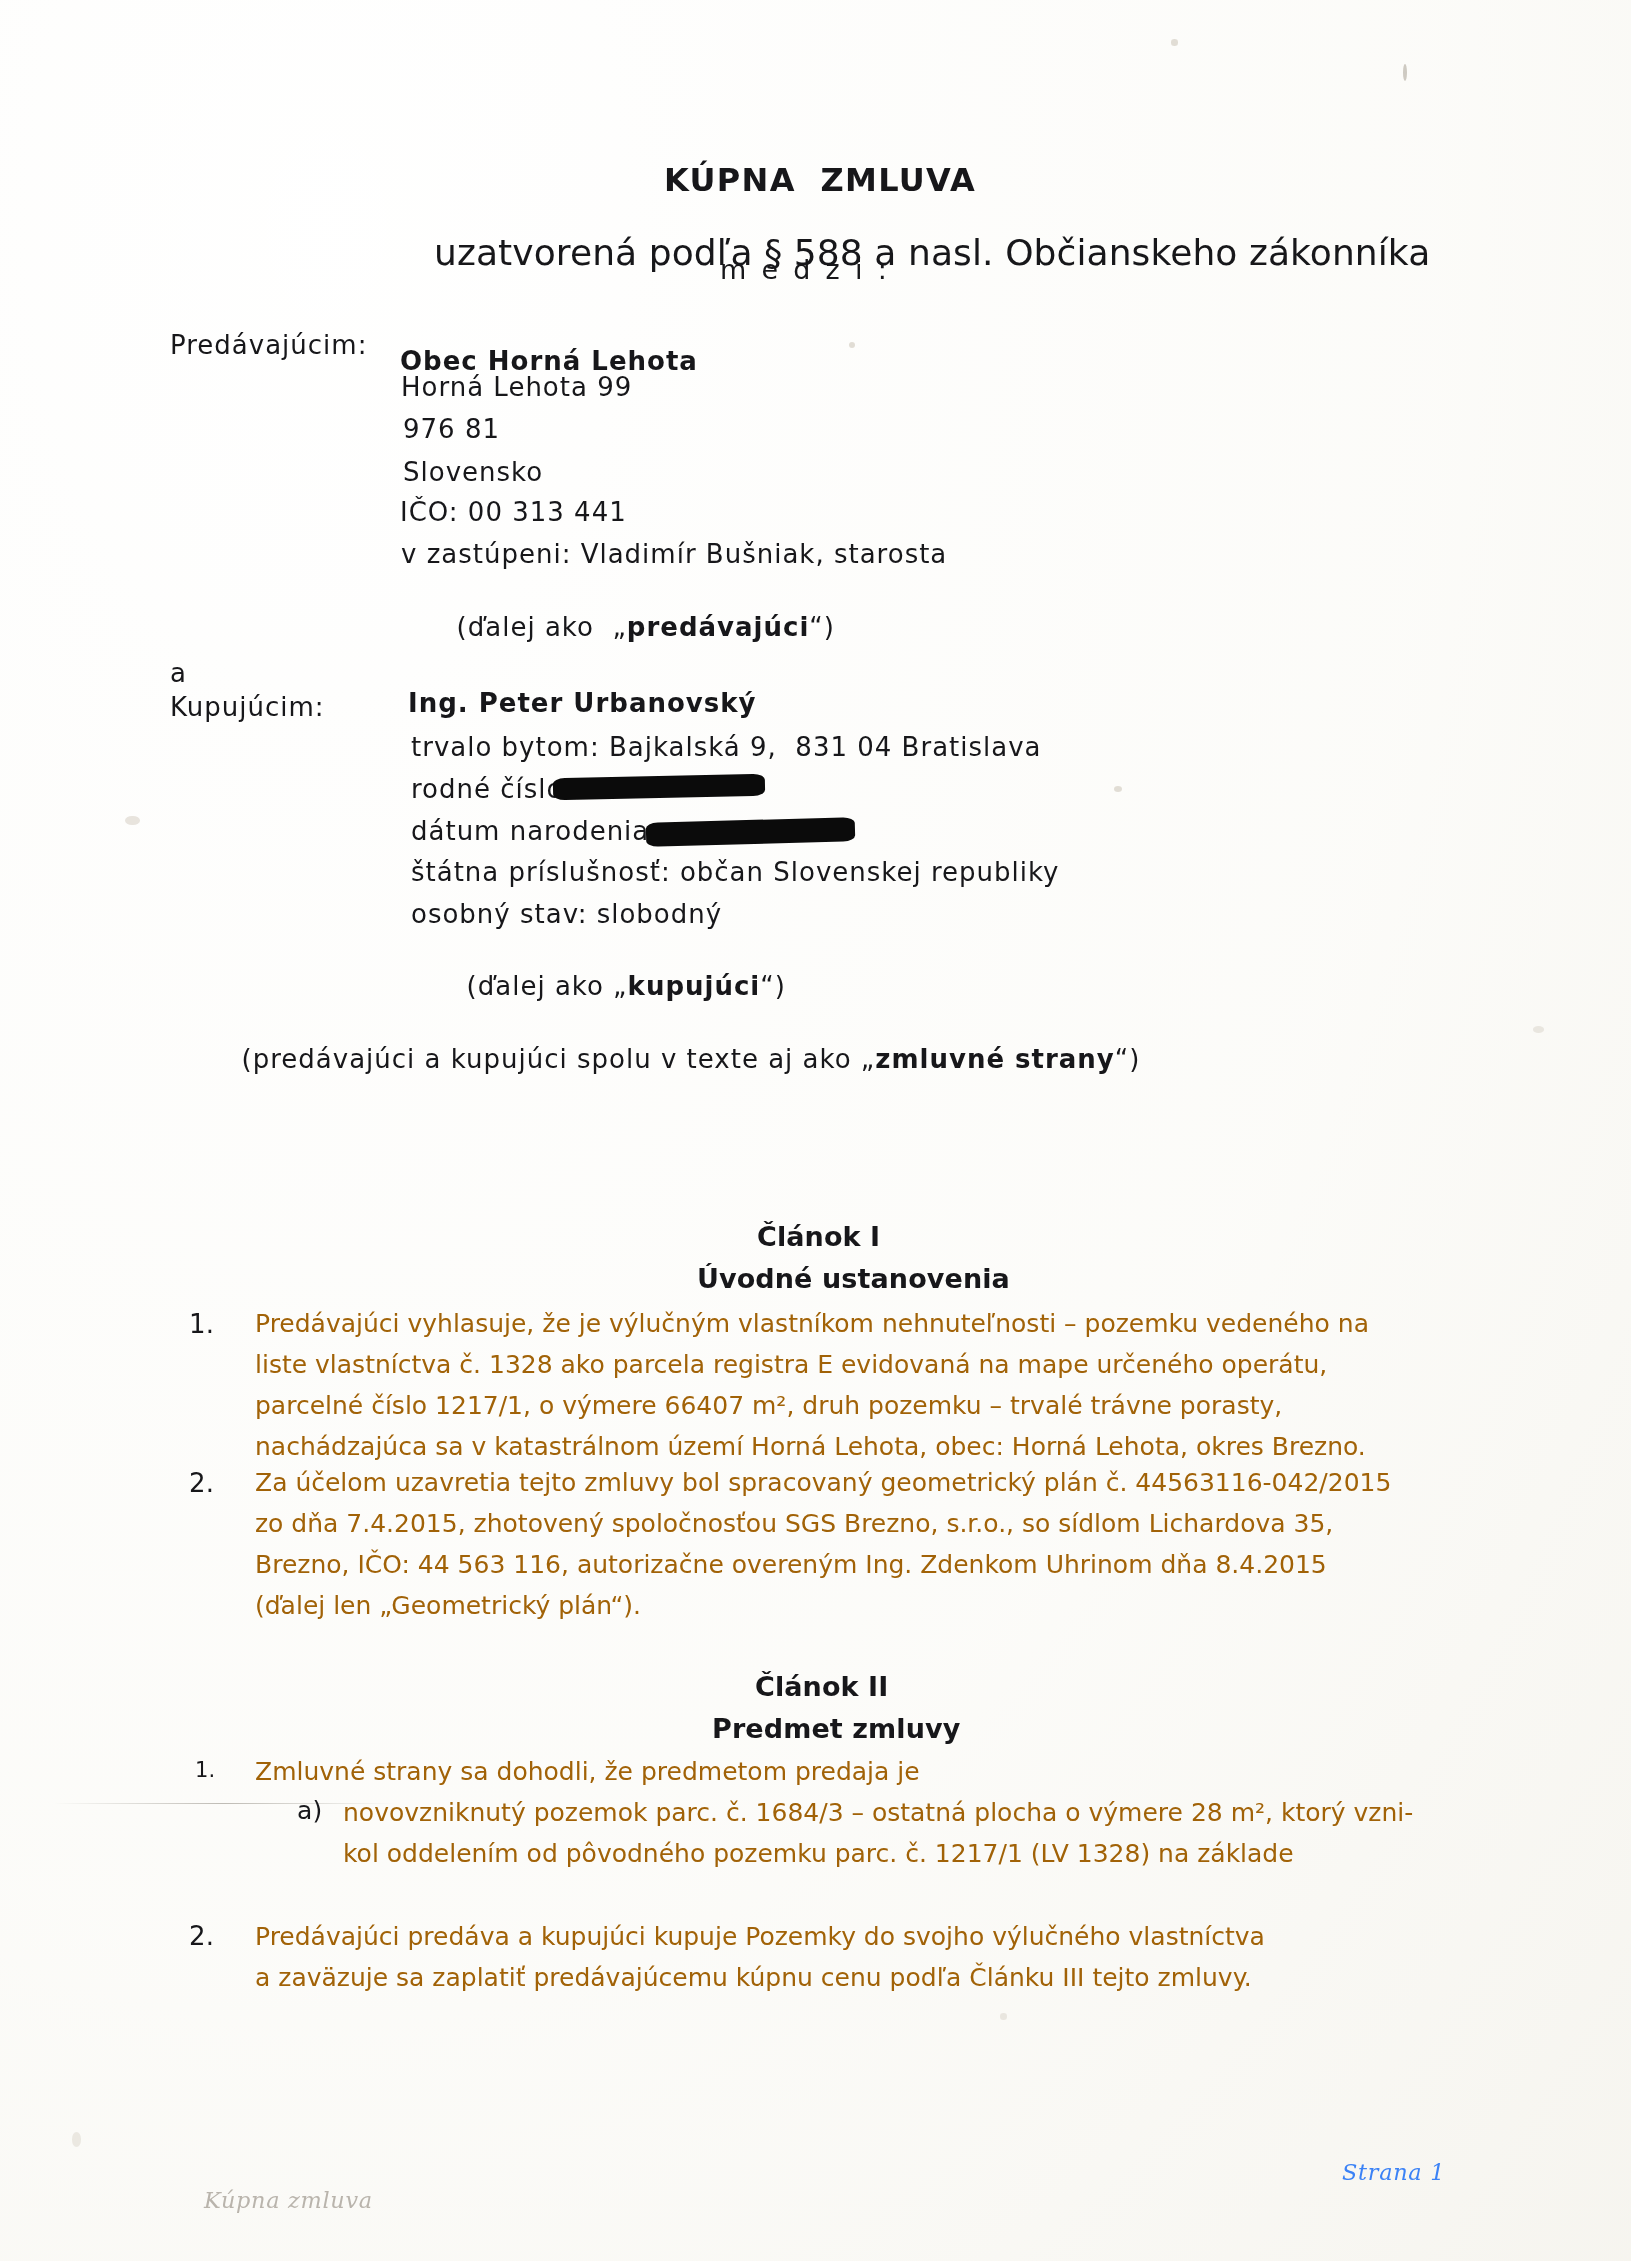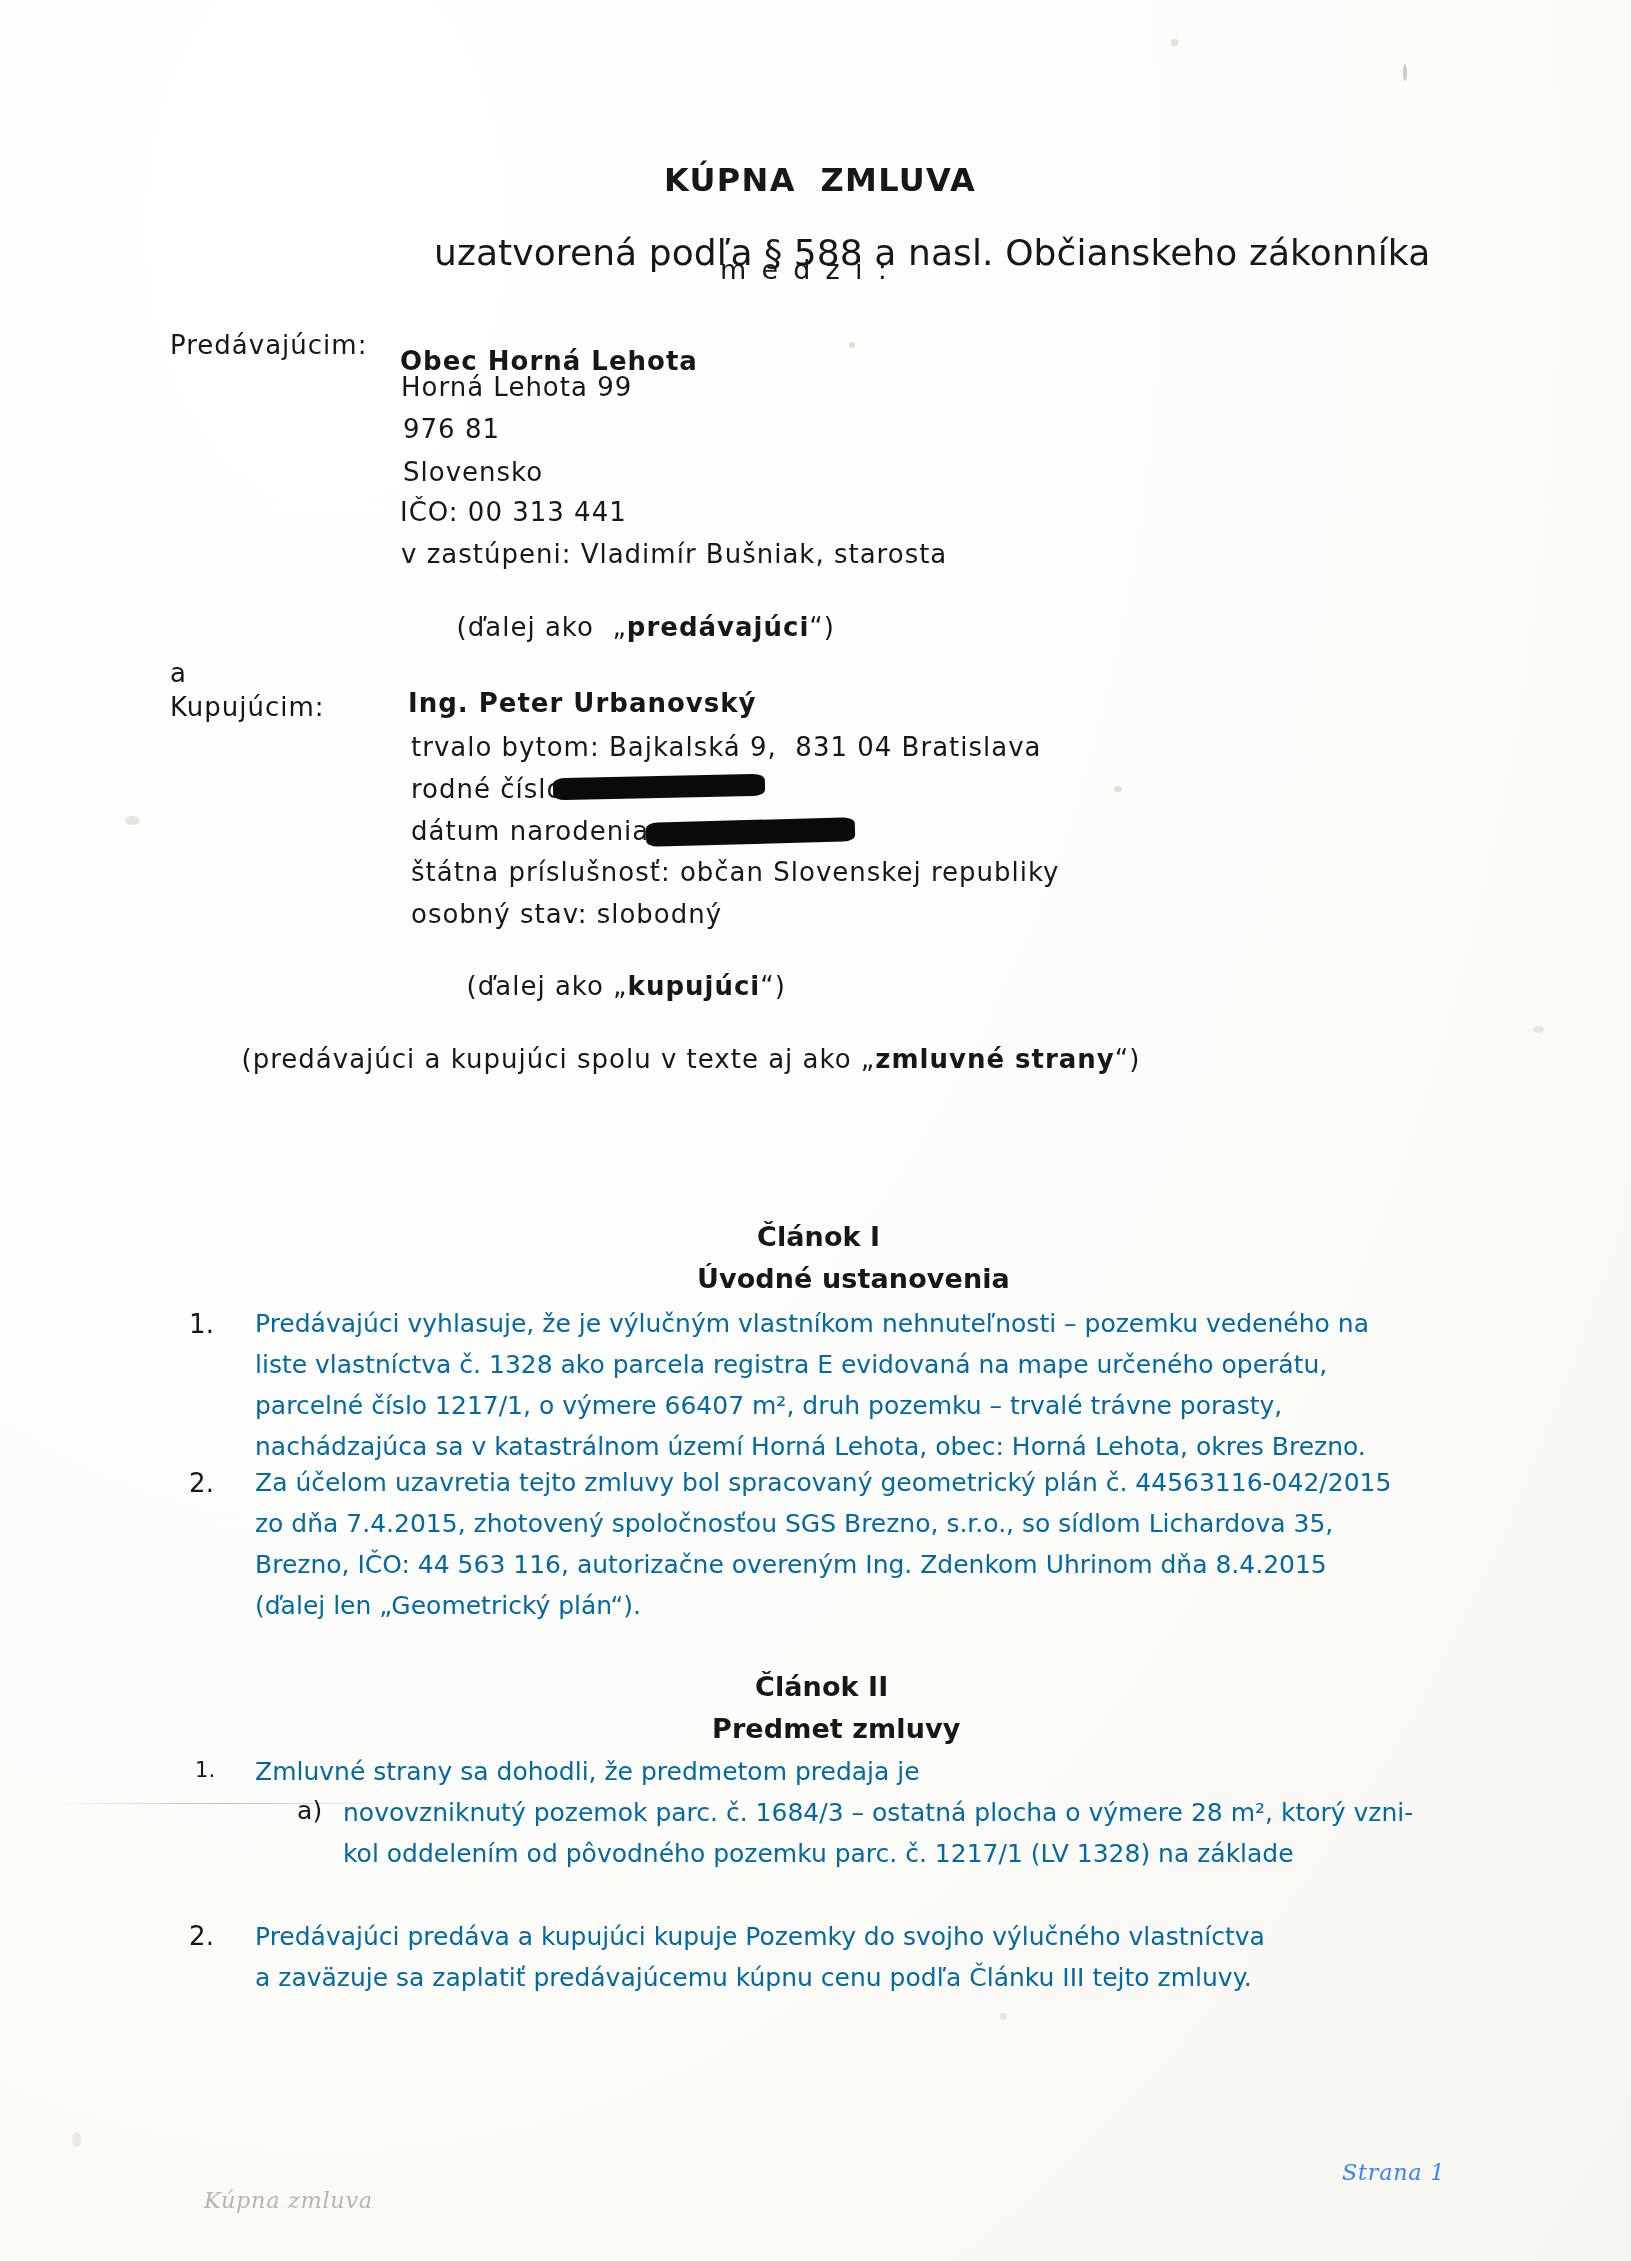--- a/index.html
+++ b/index.html
@@ -64,21 +64,21 @@
     font-weight: 700;
   }
   .num {
     font-size: 26px;
   }
   .para {
     position: absolute;
     font-size: 25px;
     line-height: 41px;
     text-align: justify;
-    color: #0369a1;
+    color: #a16207;
   }
   .para .j { display: block; }
   
   .redact {
     position: absolute;
     background: #0b0b0b;
     border-radius: 12px/6px;
   }
   .redact.r1 {
     transform: rotate(-1.2deg);

